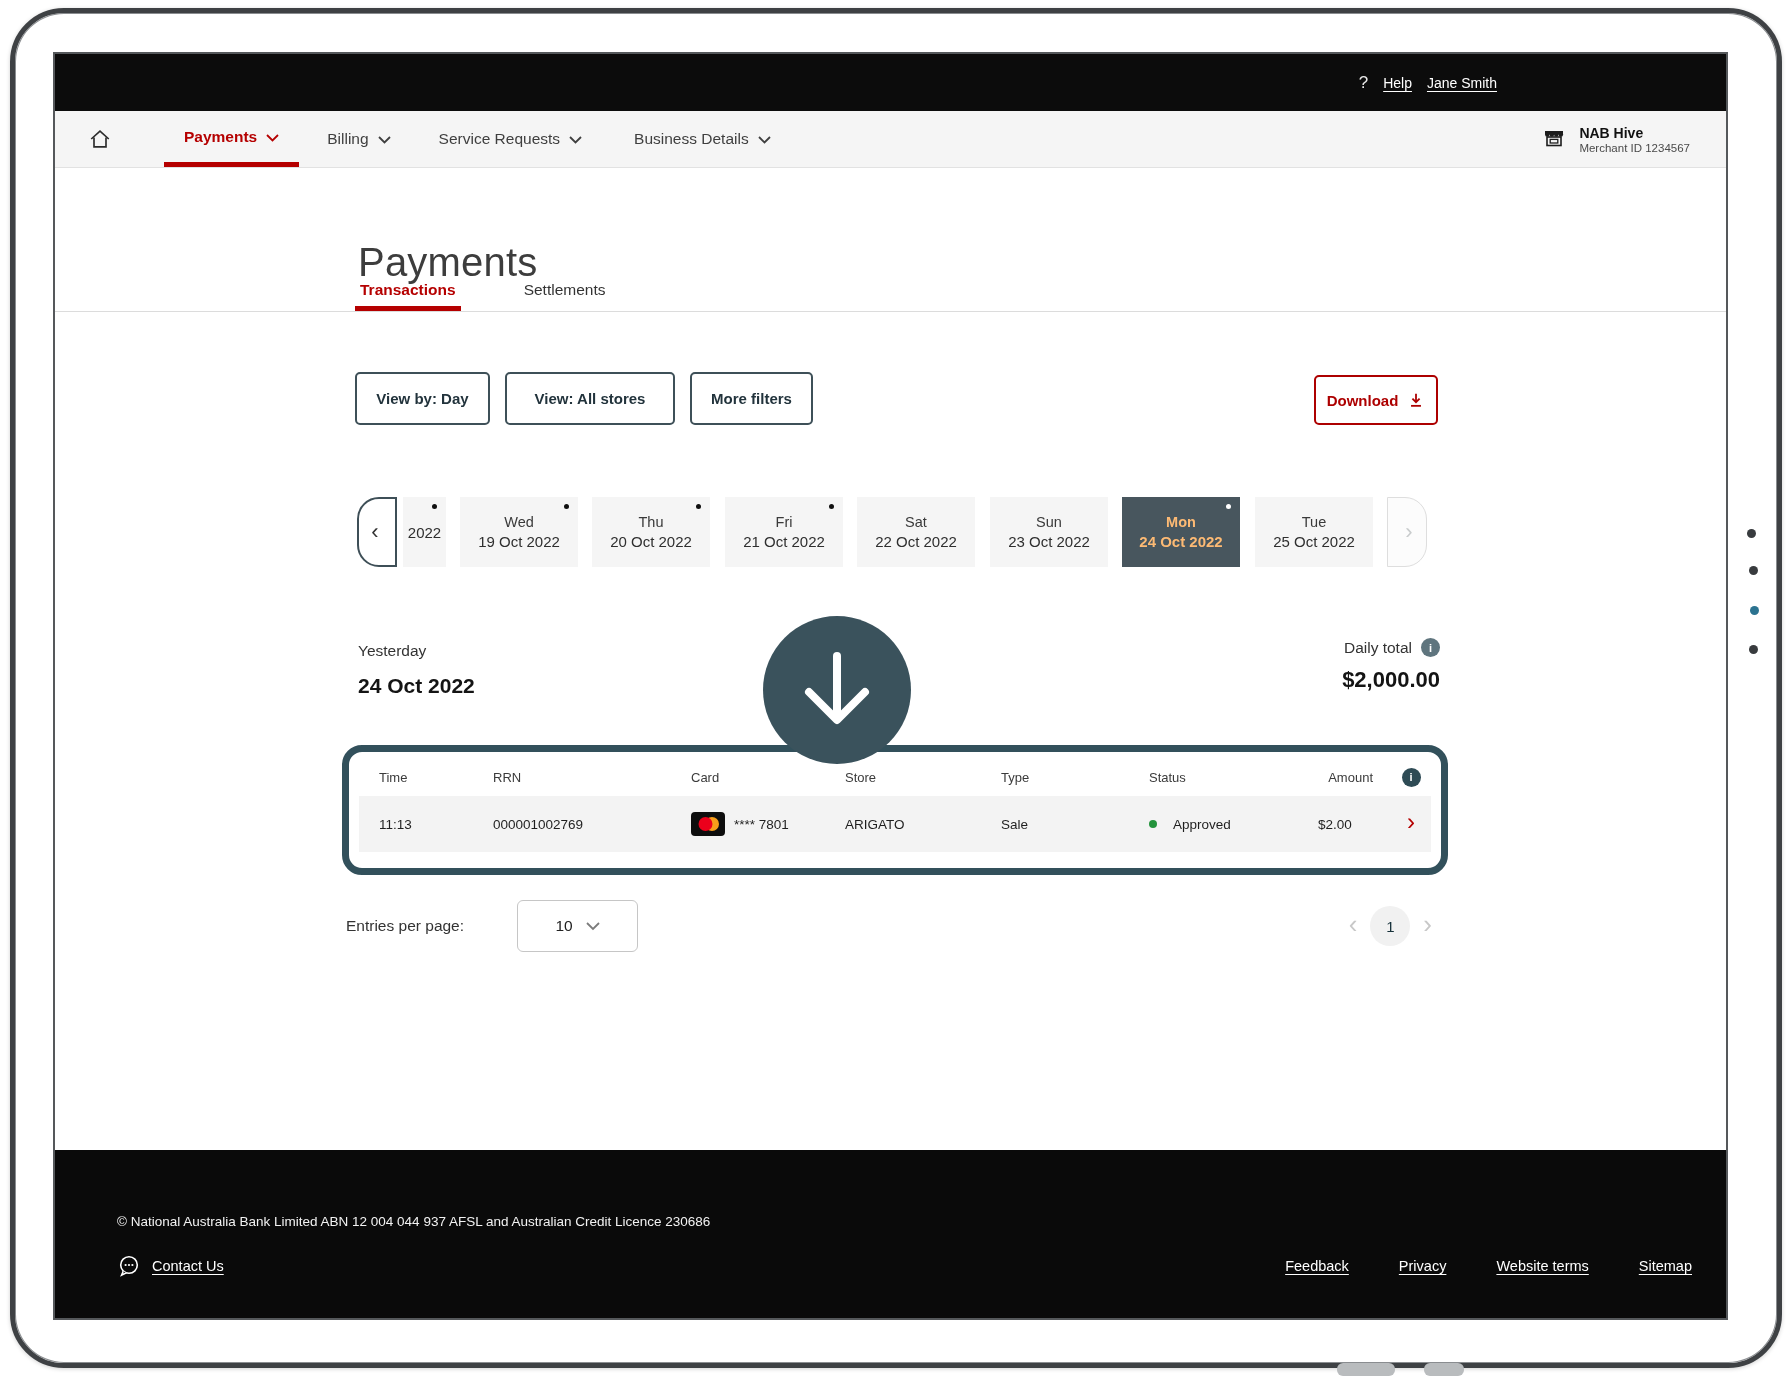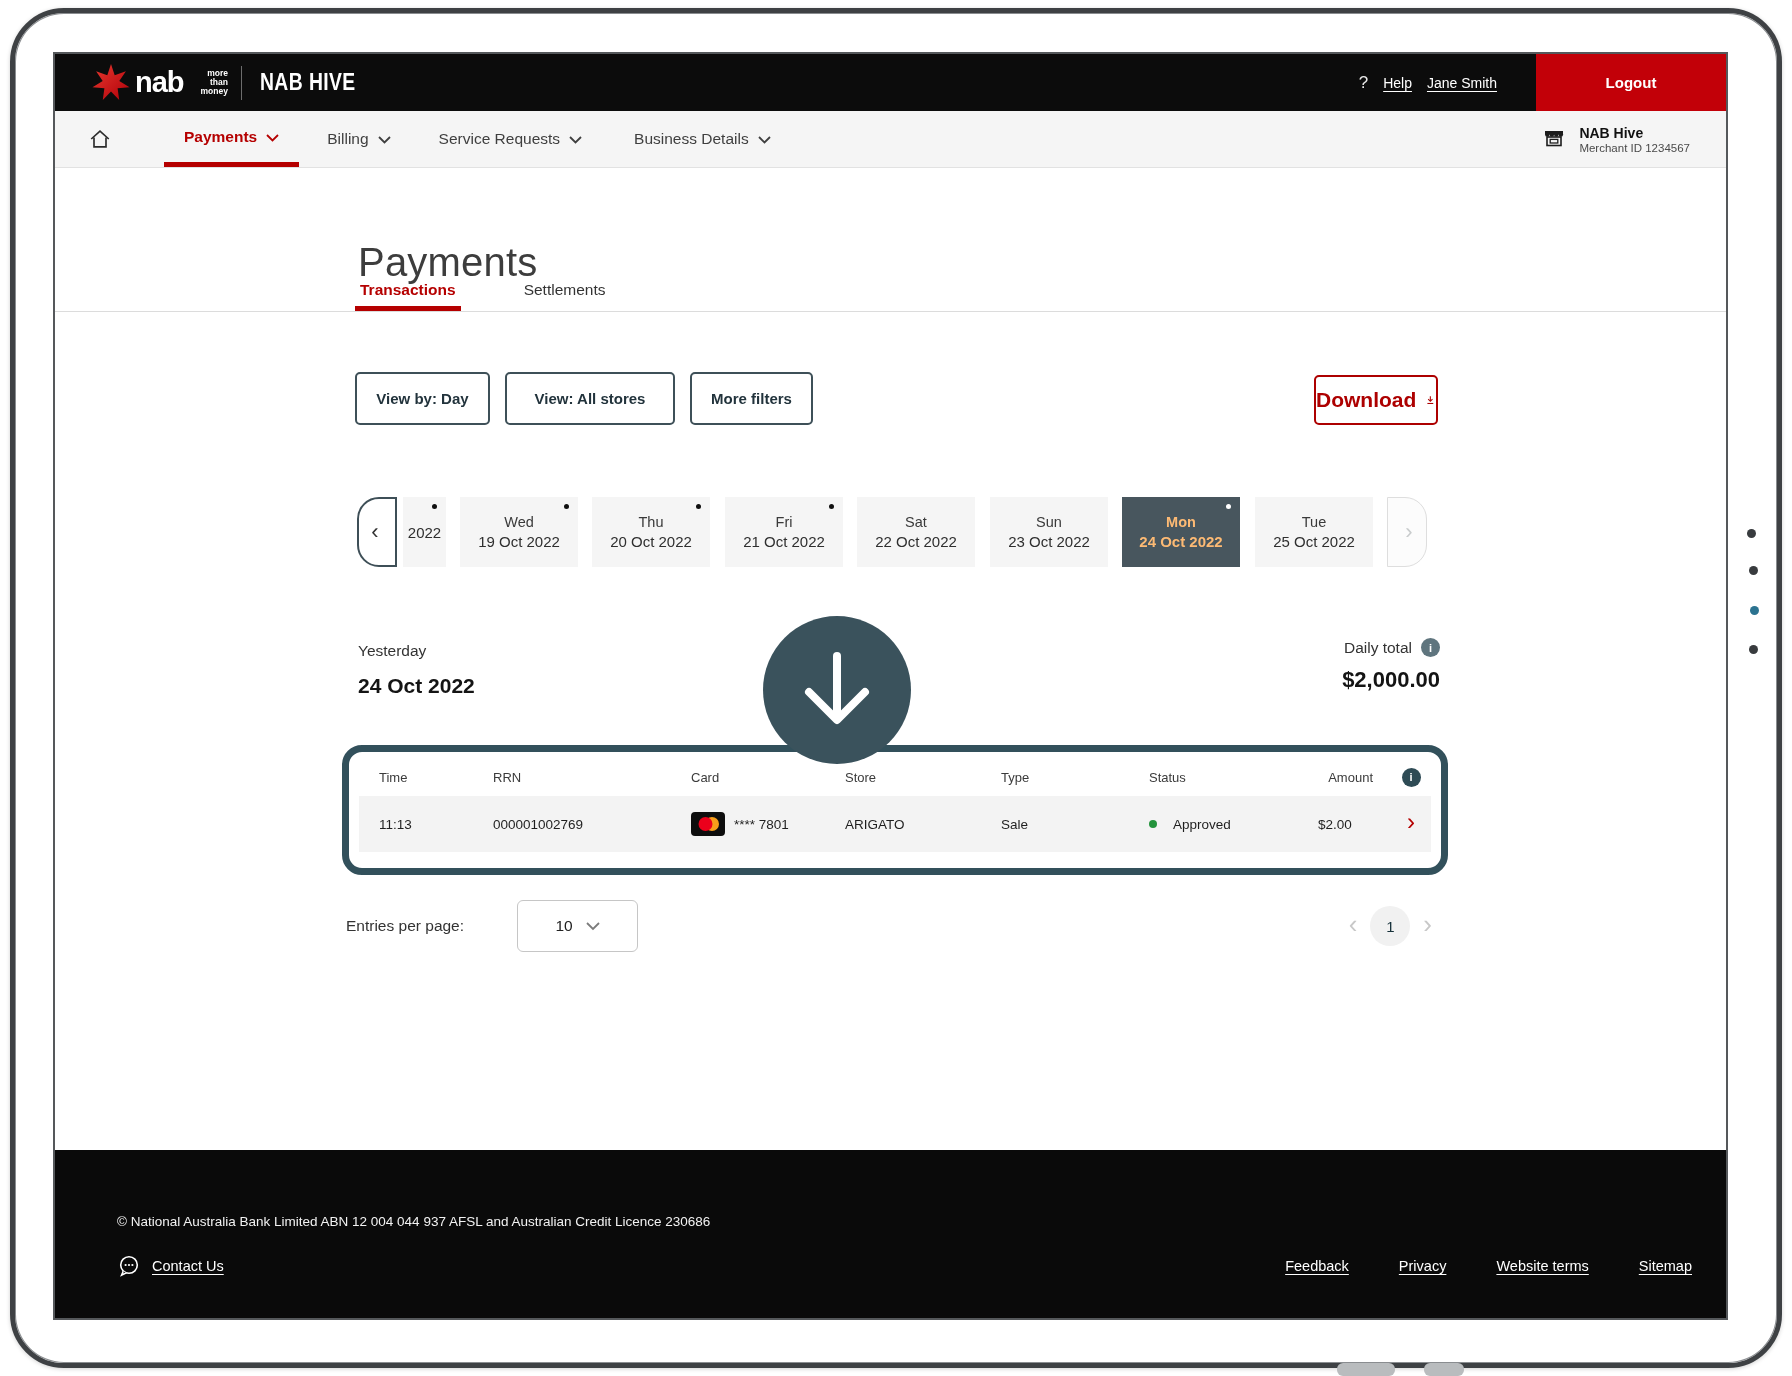--- a/index.html
+++ b/index.html
@@ -51,21 +51,21 @@
   .tabs { position:absolute; left:300px; top:213px; height:44px; display:flex; gap:58px; align-items:flex-end; }
   .tab { font-size:15.5px; color:#333; padding:0 5px 12px 5px; cursor:pointer;margin-top:45px; }
   .tab.active { color:#b50000; font-weight:bold; border-bottom:5px solid #b50000; padding-bottom:7px; }
   .tab-divider { position:absolute; left:0; right:0; top:257px; height:1px; background:#dcdcdc; }
 
   .filters { position:absolute; left:300px; top:318px; height:53px; display:flex; gap:15px;border-radius:19px; }
   .btn-outline { height:53px; background:#fff; border:2px solid #3e5058; border-radius:5px;
     font-family:inherit; font-size:15px; font-weight:bold; color:#22333c; cursor:pointer; padding:0 10px; }
   .b1{ width:135px; } .b2{ width:170px; } .b3{ width:123px; }
   .download-btn { position:absolute; left:1259px; top:321px; width:124px; height:50px; background:#fff;
-    border:2px solid #ad0000; border-radius:5px; color:#ad0000; font-size:21px; font-weight:bold; font-family:inherit;
+    border:2px solid #ad0000; border-radius:5px; color:#ad0000; font-size:15px; font-weight:bold; font-family:inherit;
     display:flex; align-items:center; justify-content:center; gap:9px; cursor:pointer; }
 
   
   .carousel { position:absolute; left:0; top:443px; width:100%; height:70px; }
   .car-prev { position:absolute; left:302px; top:0; width:40px; height:70px; background:#fff;
     border:2px solid #3e4f57; border-radius:22px 0 0 22px; color:#333; font-size:22px; cursor:pointer;
     display:flex; align-items:center; justify-content:center; padding-right:4px; }
   .car-next { position:absolute; left:1332px; top:0; width:40px; height:70px; background:#fcfcfc;
     border:1px solid #dedede; border-radius:0 22px 22px 0; color:#c9cccd; font-size:22px; cursor:pointer;
     display:flex; align-items:center; justify-content:center; padding-left:4px; }
@@ -138,45 +138,25 @@
     <div class="cam-dot" style="right:19px; top:553px;"></div>
     <div class="cam-dot blue" style="right:18px; top:593px;"></div>
     <div class="cam-dot" style="right:19px; top:632px;"></div>
   </div>
   <div class="dock-mark" style="left:1337px; top:1363px; width:58px; height:13px;"></div>
   <div class="dock-mark" style="left:1424px; top:1363px; width:40px; height:13px;"></div>
 
   <div class="screen">
 
     <div class="topbar">
-      <div class="brand">
-        <svg class="star" width="38" height="38" viewBox="0 0 38 38">
-          <defs>
-              <linearGradient id="starg" x1="0" y1="0" x2="1" y2="1">
-            <stop offset="0" stop-color="#e8392f"></stop>
-                <stop offset="1" stop-color="#b00009"></stop>
-          </linearGradient>
-            </defs>
-          <polygon fill="url(#starg)" points="19,0 22.7,11.3 33.9,7.2 27.3,17.1 37.5,23.2 25.6,24.3 27.2,36.1 19,27.5 10.8,36.1 12.4,24.3 0.5,23.2 10.7,17.1 4.1,7.2 15.3,11.3"></polygon>
-        </svg>
-        <span class="nab-word">nab</span>
-        <span class="tagline">
-          <span>more</span><br>
-          <span>than</span><br>
-          <span>money</span>
-        </span>
-        <span class="sep"></span>
-        <span class="app-name">NAB HIVE</span>
-      </div>
       <div class="top-right">
         <span class="help-q">?</span>
         <span class="top-link">Help</span>
         <span class="top-link">Jane Smith</span>
       </div>
-      <button class="logout-btn">Logout</button>
     </div>
 
     <div class="navbar">
       <div class="home-btn">
         <svg width="26" height="26" viewBox="0 0 26 26" fill="none" stroke="#2b2b2b" stroke-width="1.8">
           <path d="M3.5 13 L13 4.5 L22.5 13"></path>
             <path d="M6.5 11.5 V21.5 H19.5 V11.5"></path>
         </svg>
       </div>
       <div class="nav-item active m1">

